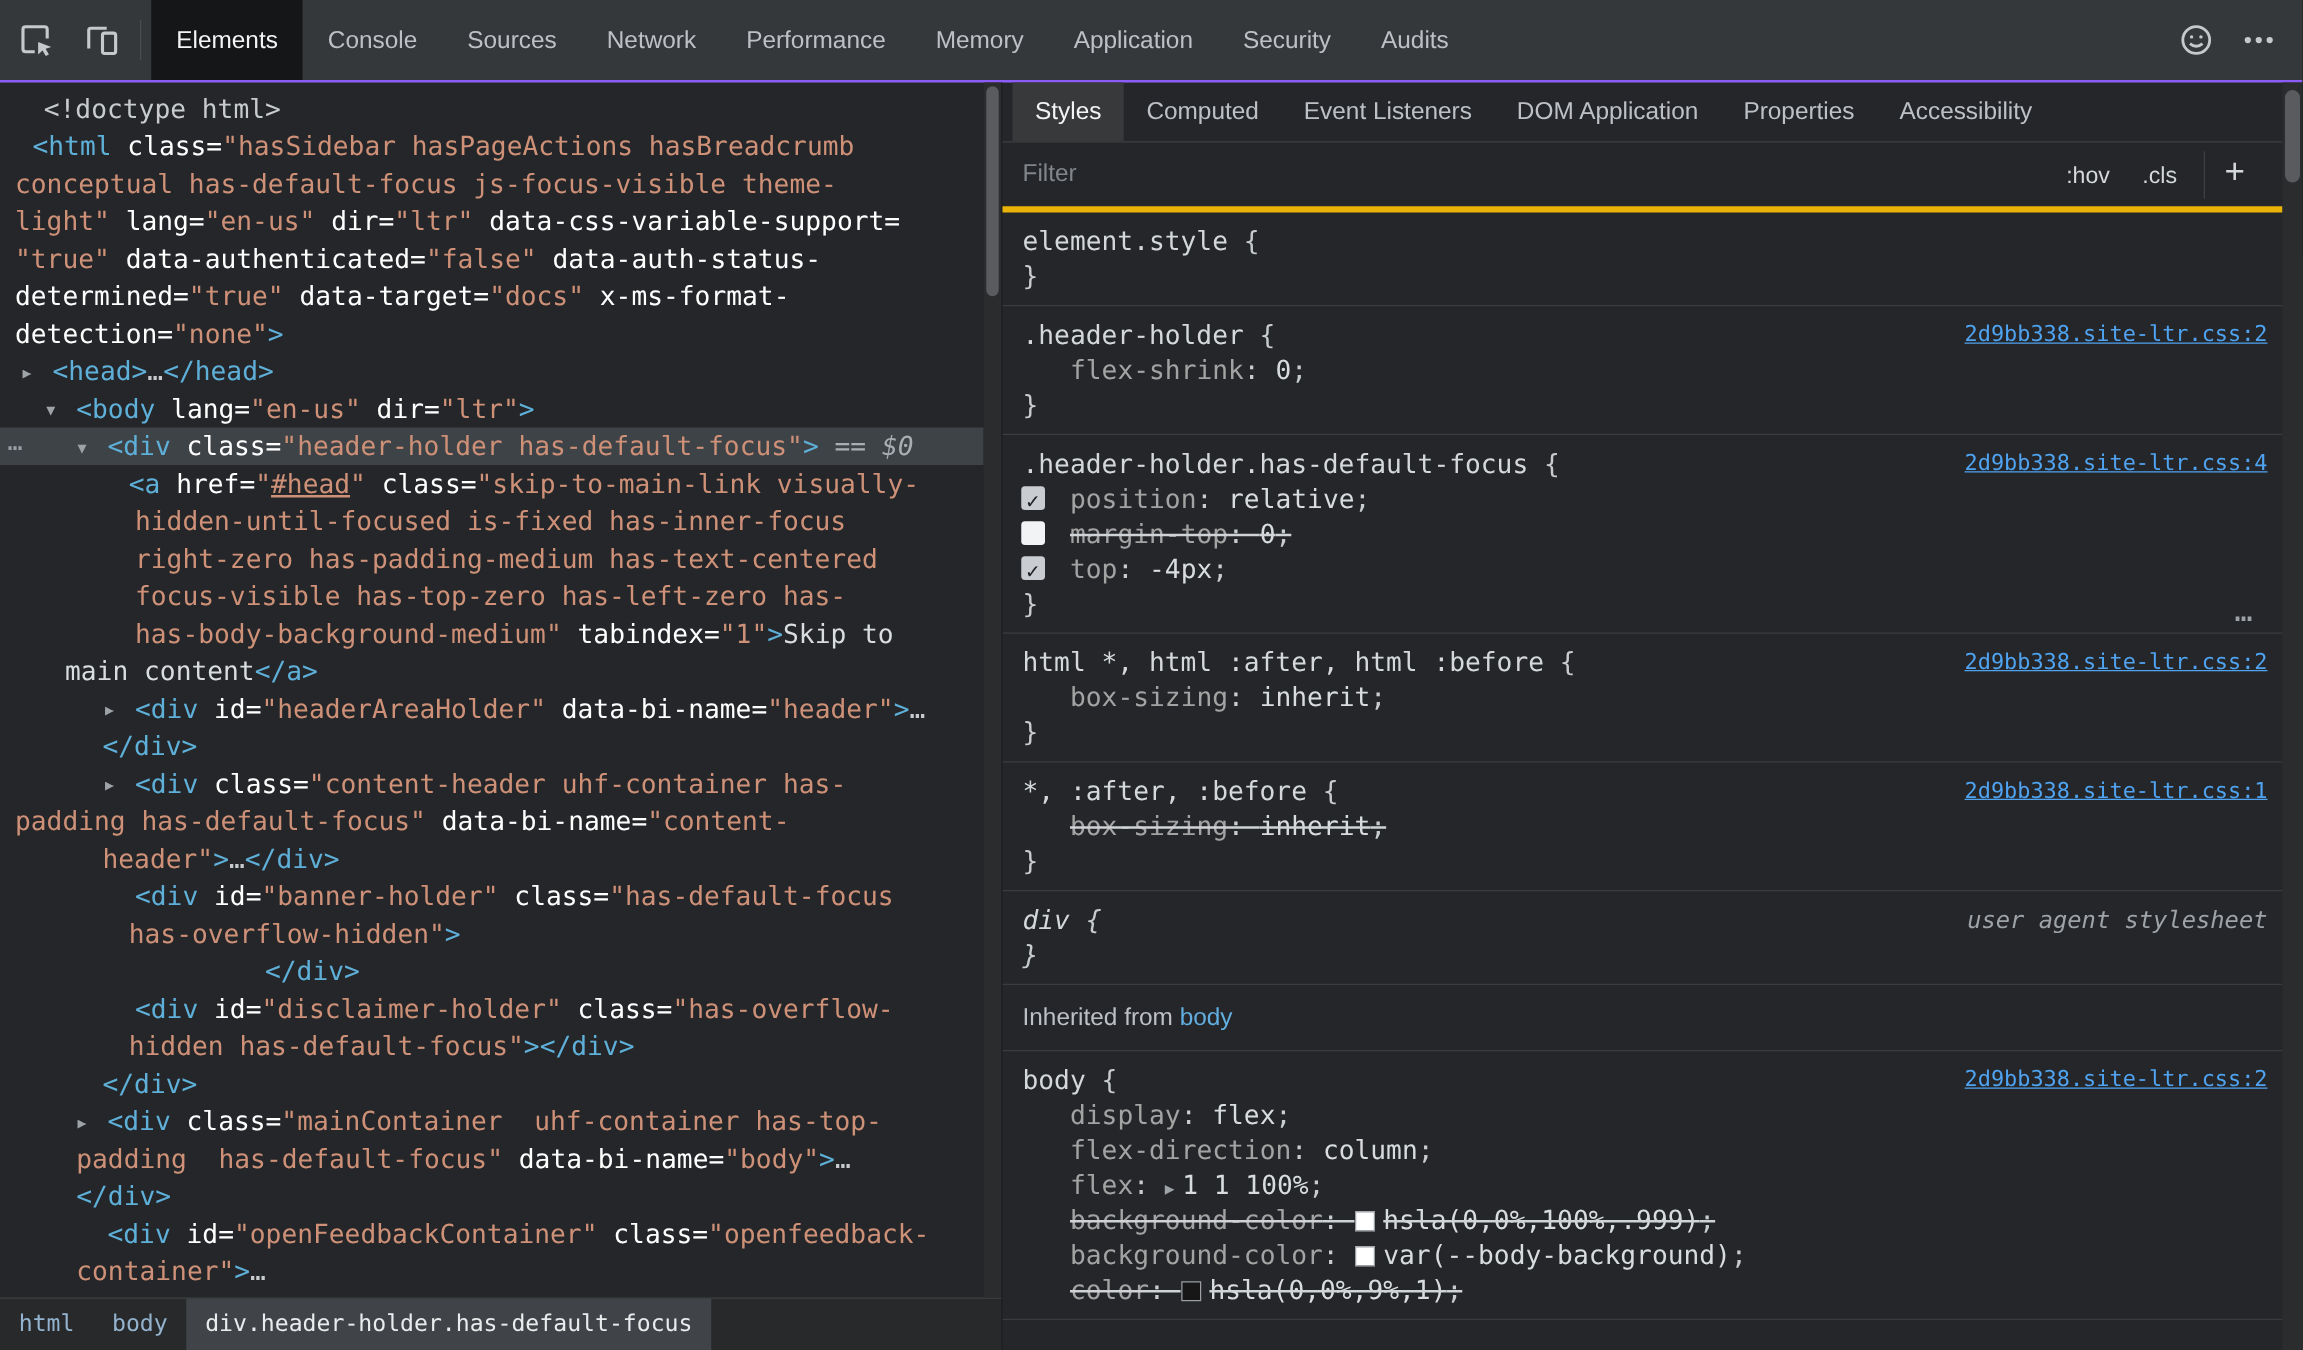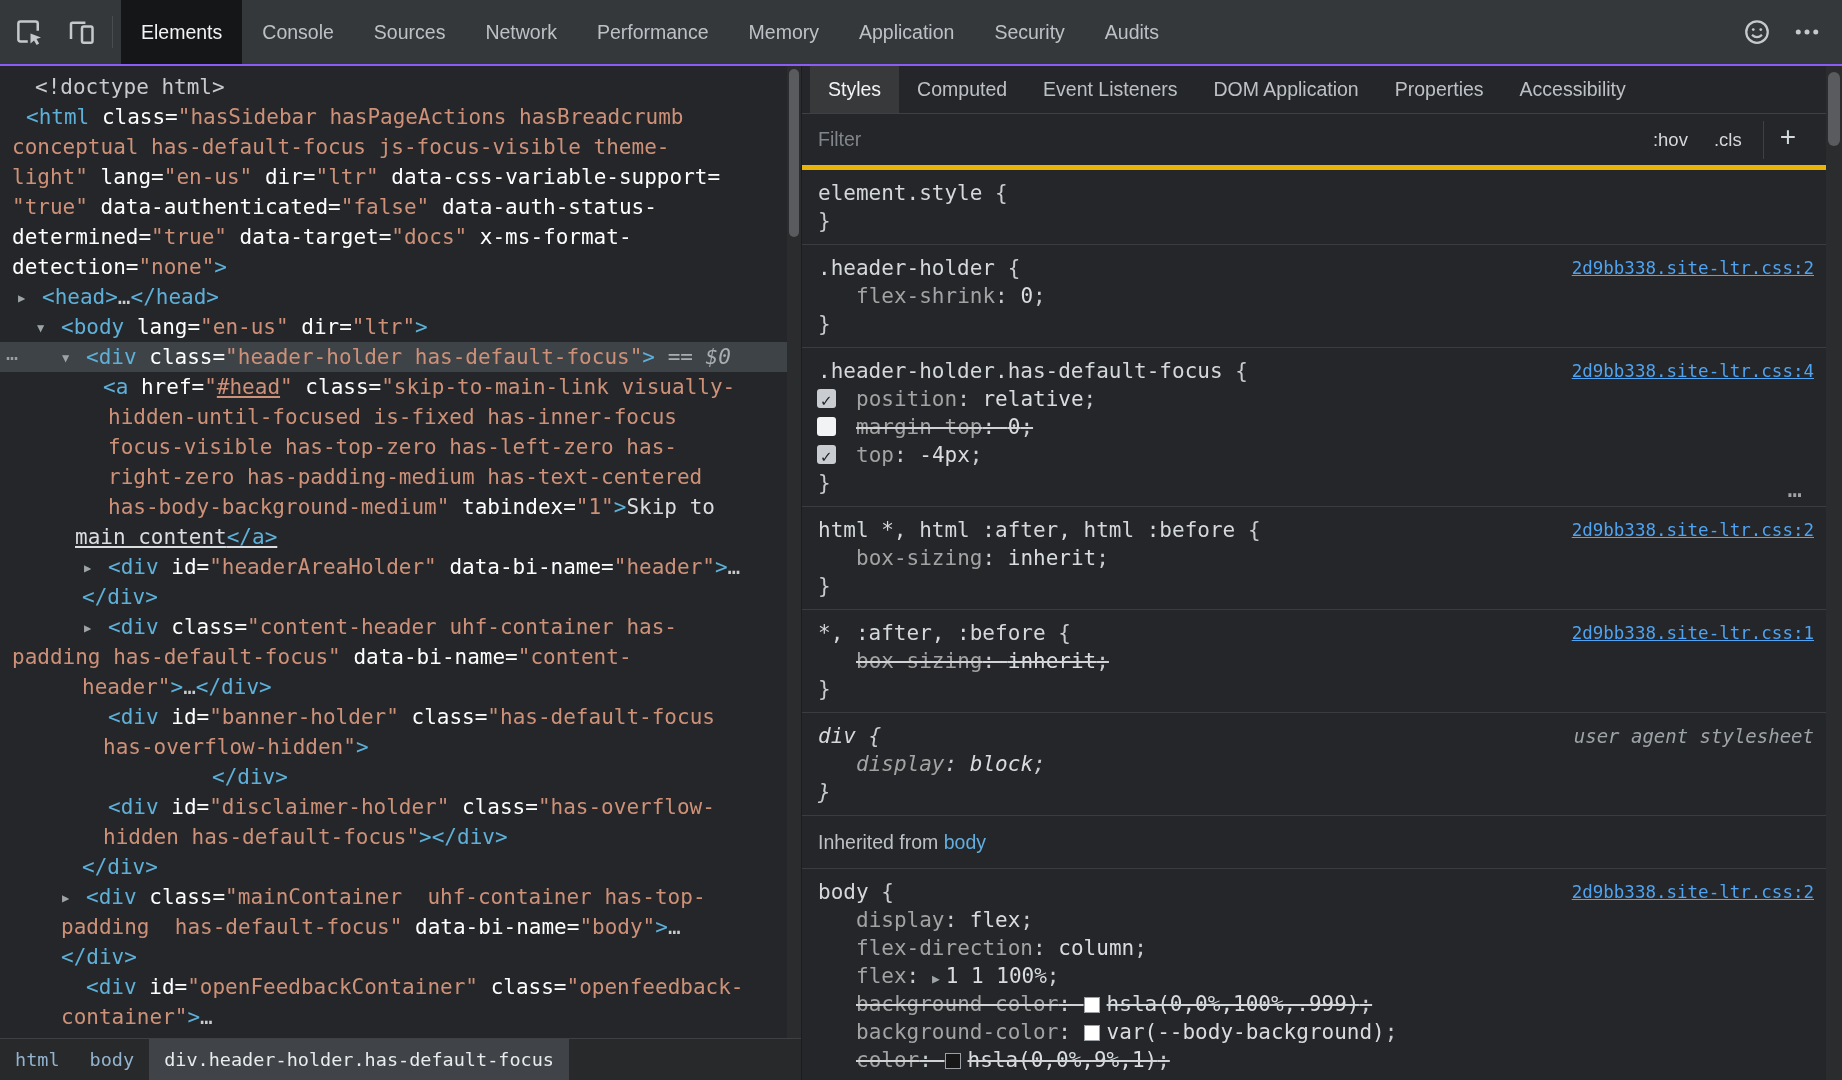--- a/index.html
+++ b/index.html
@@ -142,24 +142,24 @@
             <div class="dom-line" style="padding-left: 12px;"><span class="tk-val">conceptual has-default-focus js-focus-visible theme-</span></div>
             <div class="dom-line" style="padding-left: 12px;"><span class="tk-val">light"</span><span class="tk-text"> </span><span class="tk-attr">lang=</span><span class="tk-val">"en-us"</span><span class="tk-text"> </span><span class="tk-attr">dir=</span><span class="tk-val">"ltr"</span><span class="tk-text"> </span><span class="tk-attr">data-css-variable-support=</span></div>
             <div class="dom-line" style="padding-left: 12px;"><span class="tk-val">"true"</span><span class="tk-text"> </span><span class="tk-attr">data-authenticated=</span><span class="tk-val">"false"</span><span class="tk-text"> </span><span class="tk-attr">data-auth-status-</span></div>
             <div class="dom-line" style="padding-left: 12px;"><span class="tk-attr">determined=</span><span class="tk-val">"true"</span><span class="tk-text"> </span><span class="tk-attr">data-target=</span><span class="tk-val">"docs"</span><span class="tk-text"> </span><span class="tk-attr">x-ms-format-</span></div>
             <div class="dom-line" style="padding-left: 12px;"><span class="tk-attr">detection=</span><span class="tk-val">"none"</span><span class="tk-tag">&gt;</span></div>
             <div class="dom-line" style="padding-left: 42px;"><span class="arrow">▶</span><span class="tk-tag">&lt;head&gt;</span><span class="tk-dim">…</span><span class="tk-tag">&lt;/head&gt;</span></div>
             <div class="dom-line" style="padding-left: 61px;"><span class="arrow">▼</span><span class="tk-tag">&lt;body</span><span class="tk-text"> </span><span class="tk-attr">lang=</span><span class="tk-val">"en-us"</span><span class="tk-text"> </span><span class="tk-attr">dir=</span><span class="tk-val">"ltr"</span><span class="tk-tag">&gt;</span></div>
             <div class="dom-line selected" style="padding-left: 86px;"><span class="gutter-dots">…</span><span class="arrow">▼</span><span class="tk-tag">&lt;div</span><span class="tk-text"> </span><span class="tk-attr">class=</span><span class="tk-val">"header-holder has-default-focus"</span><span class="tk-tag">&gt;</span><span class="tk-text"> </span><span class="tk-marker">== $0</span></div>
             <div class="dom-line" style="padding-left: 103px;"><span class="tk-tag">&lt;a</span><span class="tk-text"> </span><span class="tk-attr">href=</span><span class="tk-val">"</span><span class="tk-vlink">#head</span><span class="tk-val">"</span><span class="tk-text"> </span><span class="tk-attr">class=</span><span class="tk-val">"skip-to-main-link visually-</span></div>
             <div class="dom-line" style="padding-left: 108px;"><span class="tk-val">hidden-until-focused is-fixed has-inner-focus</span></div>
+            <div class="dom-line" style="padding-left: 108px;"><span class="tk-val">right-zero has-padding-medium has-text-centered</span></div>
             <div class="dom-line" style="padding-left: 108px;"><span class="tk-val">focus-visible has-top-zero has-left-zero has-</span></div>
-            <div class="dom-line" style="padding-left: 108px;"><span class="tk-val">right-zero has-padding-medium has-text-centered</span></div>
             <div class="dom-line" style="padding-left: 108px;"><span class="tk-val">has-body-background-medium"</span><span class="tk-text"> </span><span class="tk-attr">tabindex=</span><span class="tk-val">"1"</span><span class="tk-tag">&gt;</span><span class="tk-text">Skip to</span></div>
-            <div class="dom-line" style="padding-left: 75px; text-decoration: underline;"><span class="tk-text">main content</span><span class="tk-tag">&lt;/a&gt;</span></div>
+            <div class="dom-line" style="padding-left: 52px;"><span class="tk-text">main content</span><span class="tk-tag">&lt;/a&gt;</span></div>
             <div class="dom-line" style="padding-left: 108px;"><span class="arrow">▶</span><span class="tk-tag">&lt;div</span><span class="tk-text"> </span><span class="tk-attr">id=</span><span class="tk-val">"headerAreaHolder"</span><span class="tk-text"> </span><span class="tk-attr">data-bi-name=</span><span class="tk-val">"header"</span><span class="tk-tag">&gt;</span><span class="tk-dim">…</span></div>
             <div class="dom-line" style="padding-left: 82px;"><span class="tk-tag">&lt;/div&gt;</span></div>
             <div class="dom-line" style="padding-left: 108px;"><span class="arrow">▶</span><span class="tk-tag">&lt;div</span><span class="tk-text"> </span><span class="tk-attr">class=</span><span class="tk-val">"content-header uhf-container has-</span></div>
             <div class="dom-line" style="padding-left: 12px;"><span class="tk-val">padding has-default-focus"</span><span class="tk-text"> </span><span class="tk-attr">data-bi-name=</span><span class="tk-val">"content-</span></div>
             <div class="dom-line" style="padding-left: 82px;"><span class="tk-val">header"</span><span class="tk-tag">&gt;</span><span class="tk-dim">…</span><span class="tk-tag">&lt;/div&gt;</span></div>
             <div class="dom-line" style="padding-left: 108px;"><span class="tk-tag">&lt;div</span><span class="tk-text"> </span><span class="tk-attr">id=</span><span class="tk-val">"banner-holder"</span><span class="tk-text"> </span><span class="tk-attr">class=</span><span class="tk-val">"has-default-focus</span></div>
             <div class="dom-line" style="padding-left: 103px;"><span class="tk-val">has-overflow-hidden"</span><span class="tk-tag">&gt;</span></div>
             <div class="dom-line" style="padding-left: 212px;"><span class="tk-tag">&lt;/div&gt;</span></div>
             <div class="dom-line" style="padding-left: 108px;"><span class="tk-tag">&lt;div</span><span class="tk-text"> </span><span class="tk-attr">id=</span><span class="tk-val">"disclaimer-holder"</span><span class="tk-text"> </span><span class="tk-attr">class=</span><span class="tk-val">"has-overflow-</span></div>
             <div class="dom-line" style="padding-left: 103px;"><span class="tk-val">hidden has-default-focus"</span><span class="tk-tag">&gt;&lt;/div&gt;</span></div>
@@ -220,21 +220,20 @@
               <div class="rule-line prop"><span class="decl"><span class="prop-name">box-sizing</span><span class="punct">: </span><span class="prop-value">inherit</span><span class="punct">;</span></span></div>
               <div class="rule-line close"><span class="brace">}</span></div>
             </div>
             <div class="style-rule">
               <div class="rule-line head"><span class="selector">*, :after, :before</span><span class="brace"> {</span><a class="css-link">2d9bb338.site-ltr.css:1</a></div>
               <div class="rule-line prop"><span class="decl struck"><span class="prop-name">box-sizing</span><span class="punct">: </span><span class="prop-value">inherit</span><span class="punct">;</span></span></div>
               <div class="rule-line close"><span class="brace">}</span></div>
             </div>
             <div class="style-rule ua">
               <div class="rule-line head"><span class="selector">div</span><span class="brace"> {</span><span class="ua-note">user agent stylesheet</span></div>
-              <div class="rule-line prop"><span class="decl"><span class="prop-name">display</span><span class="punct">: </span><span class="prop-value">block</span><span class="punct">;</span></span></div>
               <div class="rule-line close"><span class="brace">}</span></div>
             </div>
             <div class="inherited-header"><span>Inherited from </span><a class="inherited-link">body</a></div>
             <div class="style-rule">
               <div class="rule-line head"><span class="selector">body</span><span class="brace"> {</span><a class="css-link">2d9bb338.site-ltr.css:2</a></div>
               <div class="rule-line prop"><span class="decl"><span class="prop-name">display</span><span class="punct">: </span><span class="prop-value">flex</span><span class="punct">;</span></span></div>
               <div class="rule-line prop"><span class="decl"><span class="prop-name">flex-direction</span><span class="punct">: </span><span class="prop-value">column</span><span class="punct">;</span></span></div>
               <div class="rule-line prop"><span class="decl"><span class="prop-name">flex</span><span class="punct">: </span><span class="expander">▶</span><span class="prop-value">1 1 100%</span><span class="punct">;</span></span></div>
               <div class="rule-line prop"><span class="decl struck"><span class="prop-name">background-color</span><span class="punct">: </span><span class="swatch" style="background: rgb(255, 255, 255);"></span><span class="prop-value">hsla(0,0%,100%,.999)</span><span class="punct">;</span></span></div>
               <div class="rule-line prop"><span class="decl"><span class="prop-name">background-color</span><span class="punct">: </span><span class="swatch" style="background: rgb(255, 255, 255);"></span><span class="prop-value">var(--body-background)</span><span class="punct">;</span></span></div>

